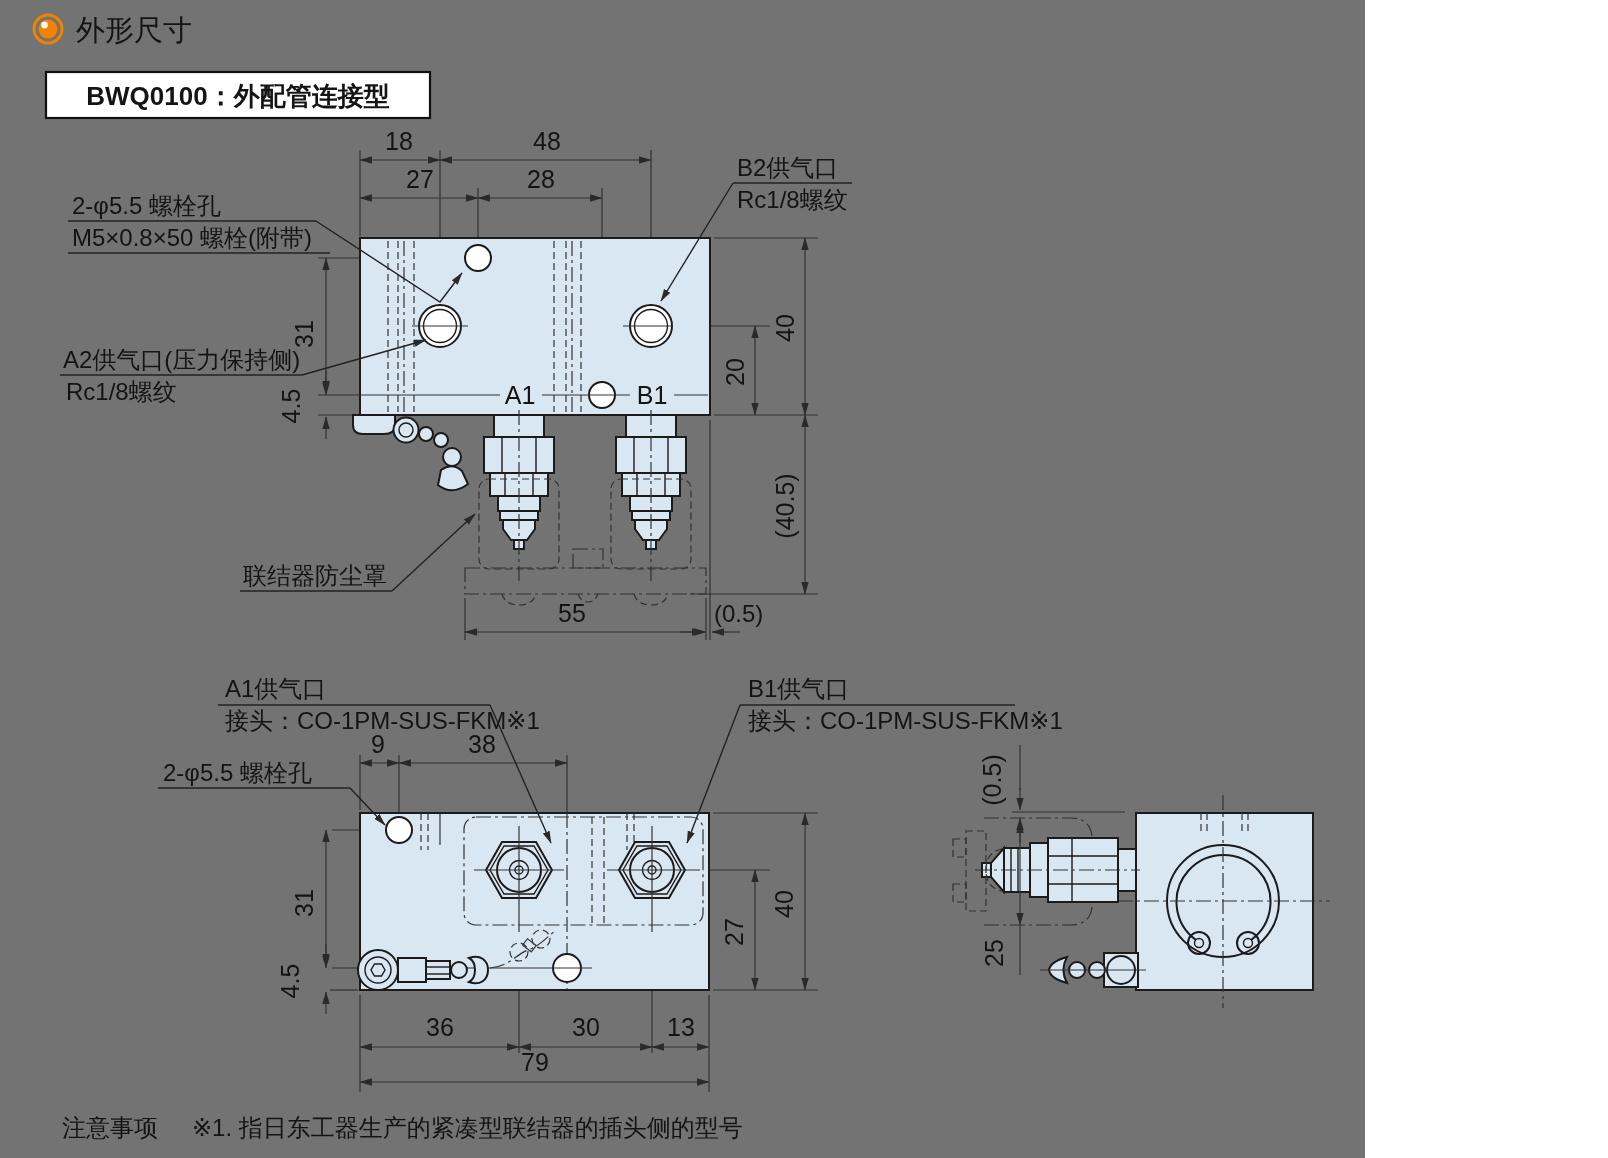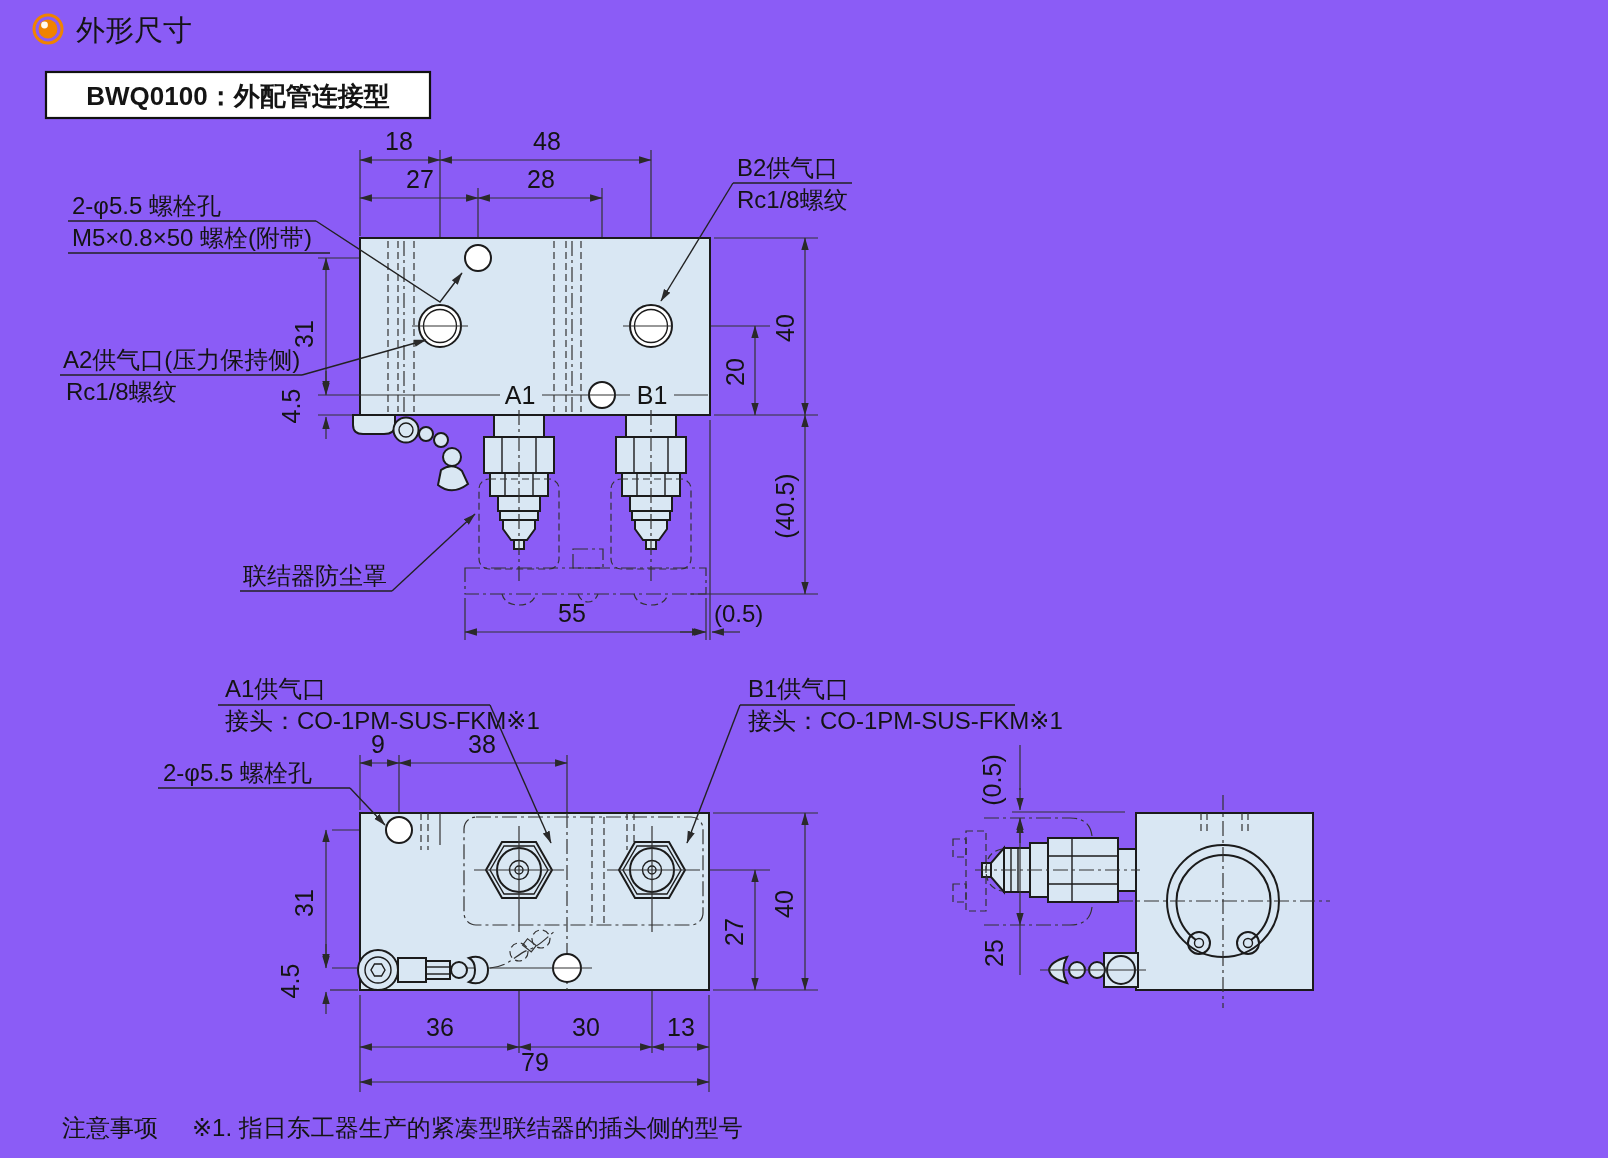--- a/index.html
+++ b/index.html
@@ -1,17 +1,17 @@
 <!DOCTYPE html>
 <html style="--body-fill: #d9e7f3; --line: #1b1b1b; --accent: #f08300;"><head>
 <meta charset="utf-8">
 <style>
   :root { --body-fill:#d9e7f3; --line:#1b1b1b; --accent:#f08300; }
   html,body { margin:0; padding:0; background:#ffffff; }
-  .stage { width:1608px; height:1158px; position:relative; background:#8b5cf6; }
+  .stage { width:1365px; height:1158px; position:relative; background:#737373; }
   svg { display:block; }
   
   .o2 { stroke:var(--line); stroke-width:2; fill:none; stroke-linejoin:miter; }
   .o15 { stroke:var(--line); stroke-width:1.4; fill:none; }
   .bf { fill:var(--body-fill); }
   .wf { fill:#ffffff; }
   .nf { fill:none; }
   
   .t1 { stroke:#333333; stroke-width:1.2; fill:none; }
   .d  { stroke-dasharray:7 4; }

